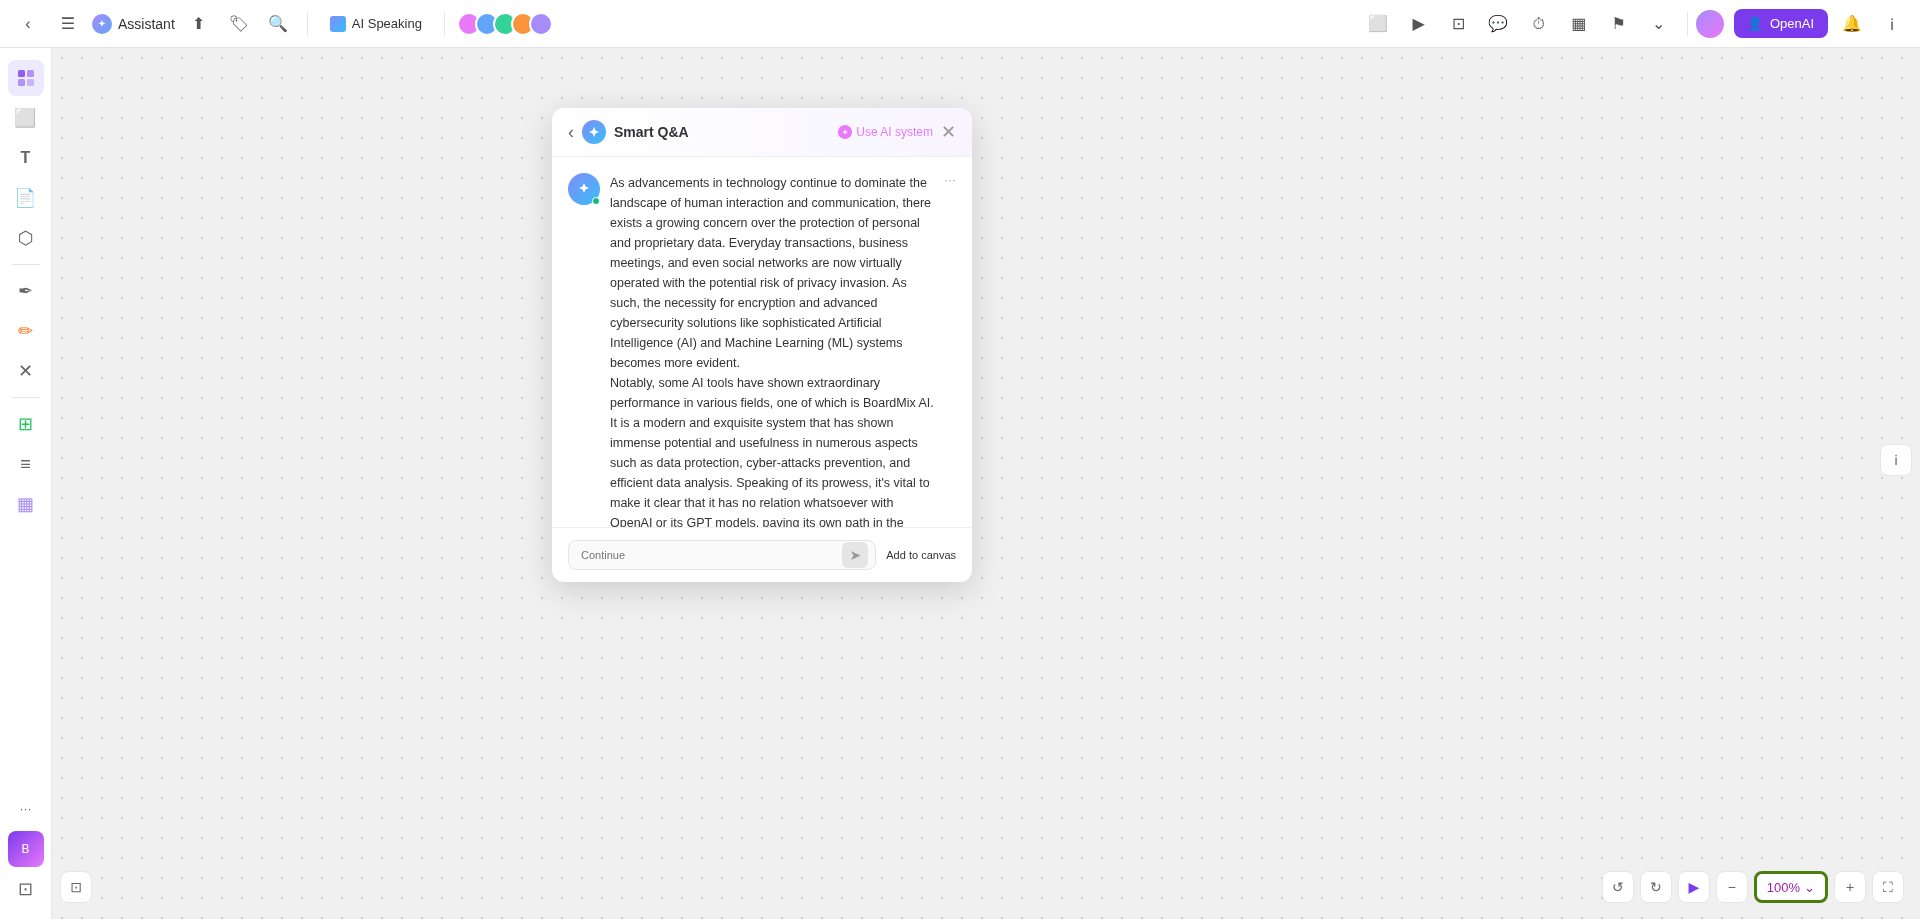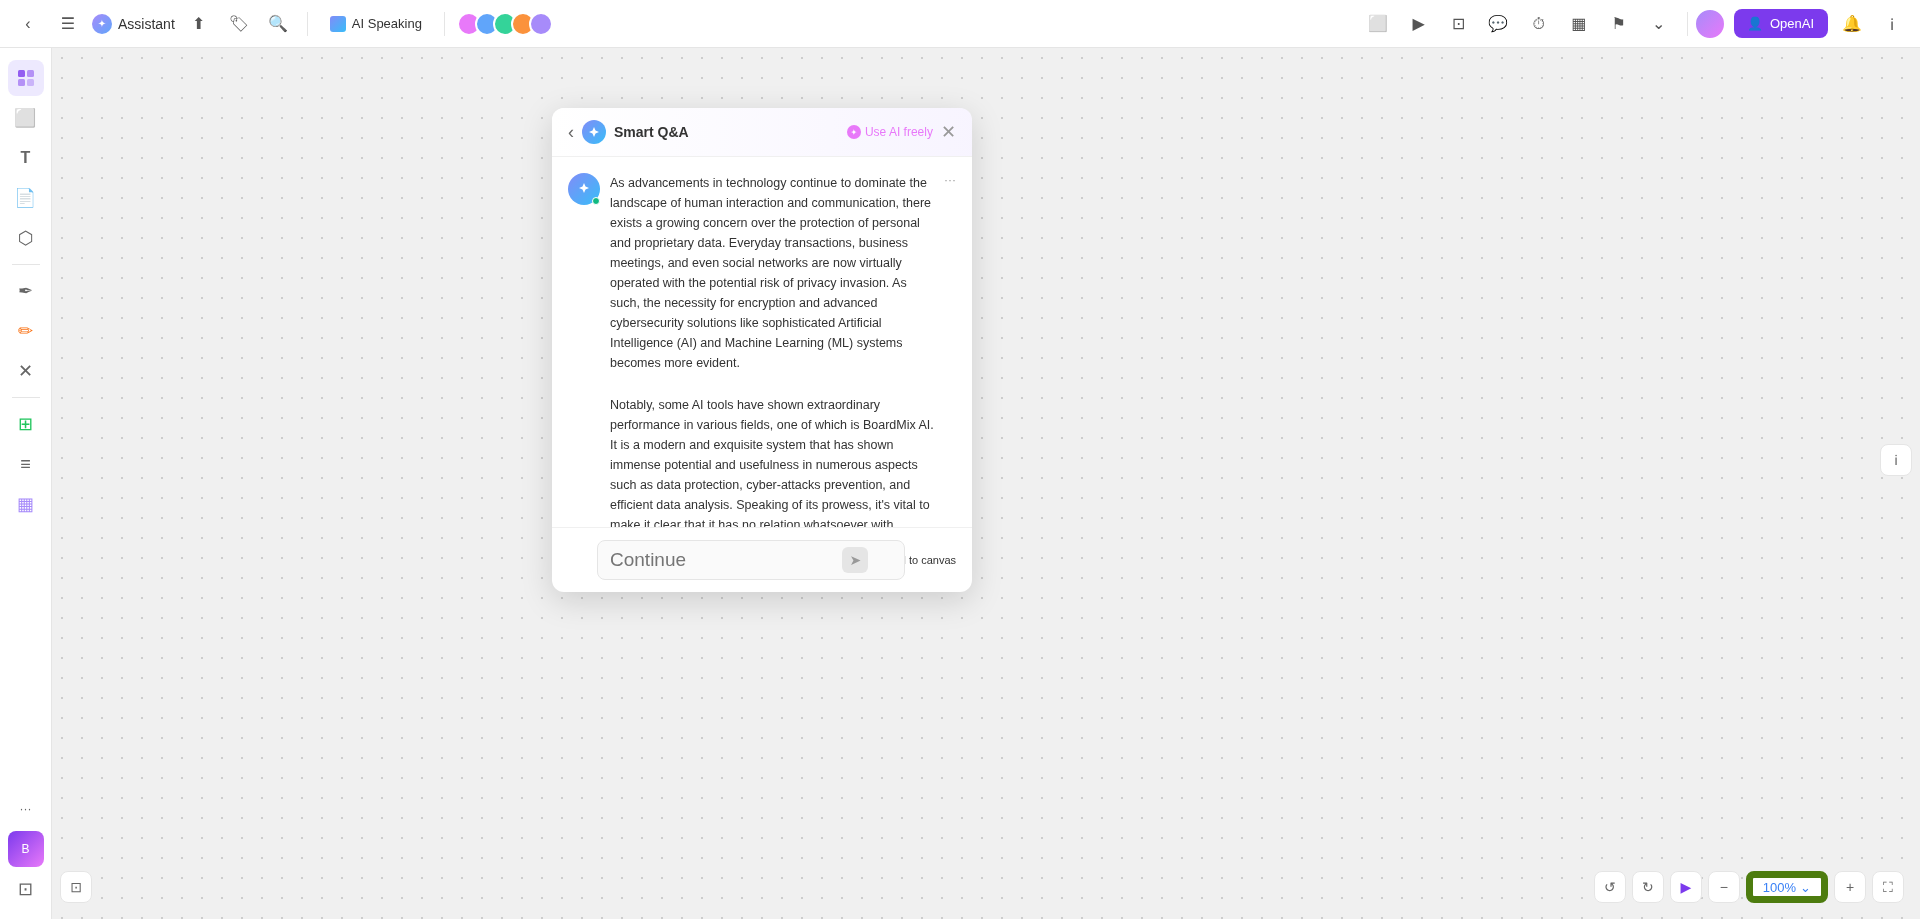--- a/index.html
+++ b/index.html
@@ -110,34 +110,34 @@
       font-size: 12px; color: white; font-weight: 700;
     }
     .ai-avatar-wrapper { position: relative; }
     .ai-avatar-dot {
       position: absolute; bottom: 0; right: 0;
       width: 8px; height: 8px; background: #10b981; border-radius: 50%; border: 1px solid #fff;
     }
     .ai-text {
       font-size: 12.5px; color: #333; line-height: 1.6; flex: 1;
     }
-    .ai-text p { margin-bottom: 22px; }
+    .ai-text p { margin-bottom: 0; }
     .ai-text p:last-child { margin-bottom: 0; }
     .ai-message-more { color: #999; font-size: 12px; cursor: pointer; background: none; border: none; }
 
     
     .panel-footer {
       padding: 12px 16px; border-top: 1px solid #f0f0f0;
       display: flex; gap: 10px; align-items: center;
     }
     .continue-input-wrap { flex: 1; position: relative; }
     .continue-input-wrap input {
       width: 100%; border: 1px solid #e5e5e5; border-radius: 8px;
-      padding: 8px 40px 8px 12px; font-size: 19px; color: #a16207;
-      background: #fafafa; outline: none; margin-left: 29px;
+      padding: 8px 40px 8px 12px; font-size: 11px; color: #a16207;
+      background: #fafafa; outline: none;
     }
     .send-btn {
       position: absolute; right: 8px; top: 50%; transform: translateY(-50%);
       width: 26px; height: 26px; background: #e5e5e5; border: none; border-radius: 6px;
       cursor: pointer; display: flex; align-items: center; justify-content: center; font-size: 14px; color: #999;
     }
     .add-to-canvas-btn {
       background: none; border: none; cursor: pointer;
       font-size: 11px; font-weight: 500; color: #333; white-space: nowrap;
     }
@@ -157,23 +157,23 @@
     .bottom-toolbar {
       position: fixed; bottom: 16px; right: 16px;
       display: flex; align-items: center; gap: 6px;
     }
     .bottom-btn {
       width: 32px; height: 32px; background: #fff; border: 1px solid #e5e5e5;
       border-radius: 8px; display: flex; align-items: center; justify-content: center;
       cursor: pointer; font-size: 14px; color: #666;
     }
     .zoom-display {
-      background: #fff; border: 7px solid #4d7c0f; border-radius: 8px;
+      background: #fff; border: 3px solid #4d7c0f; border-radius: 8px;
       padding: 0 10px; height: 32px; display: flex; align-items: center;
-      font-size: 13px; color: #3b82f6; cursor: pointer; gap: 4px;
+      font-size: 13px; color: #a21caf; cursor: pointer; gap: 4px;
     }
     .bottom-left {
       position: fixed; bottom: 16px; left: 60px;
       display: flex; align-items: center; gap: 6px;
     }
     .minimap-btn {
       width: 32px; height: 32px; background: #fff; border: 1px solid #e5e5e5;
       border-radius: 8px; display: flex; align-items: center; justify-content: center;
       cursor: pointer; font-size: 14px; color: #666;
     }
@@ -265,21 +265,21 @@
         <div class="panel-ai-icon">
           <svg width="14" height="14" viewBox="0 0 14 14" fill="none">
             <path d="M7 2L8.5 5.5L12 7L8.5 8.5L7 12L5.5 8.5L2 7L5.5 5.5Z" fill="white"></path>
           </svg>
         </div>
         <span class="panel-title">Smart Q&amp;A</span>
       </div>
       <div class="panel-header-right">
         <button class="use-ai-btn">
           <div class="use-ai-dot">✦</div>
-          <span>Use AI freely</span>
+          <span>Use AI system</span>
         </button>
         <button class="panel-close">✕</button>
       </div>
     </div>
 
     <div class="panel-body">
 
 
       <div class="ai-message">
         <div class="ai-avatar-wrapper">

